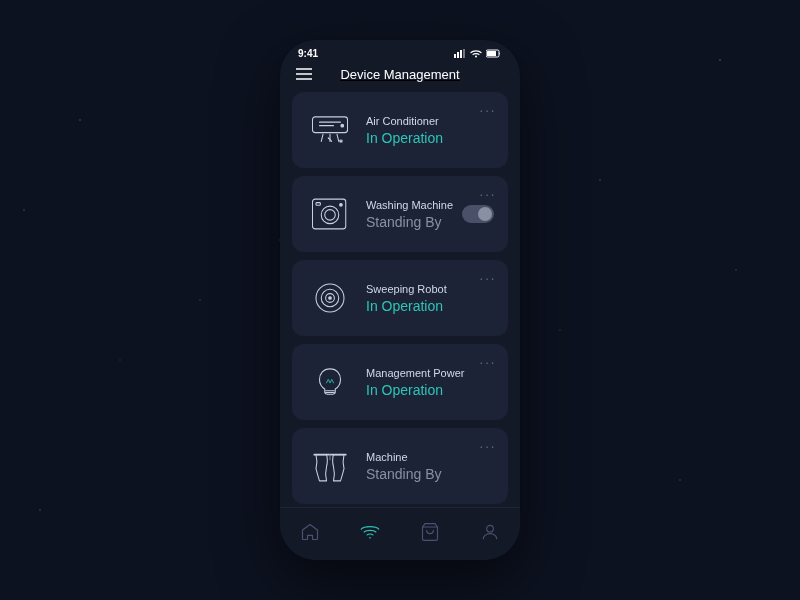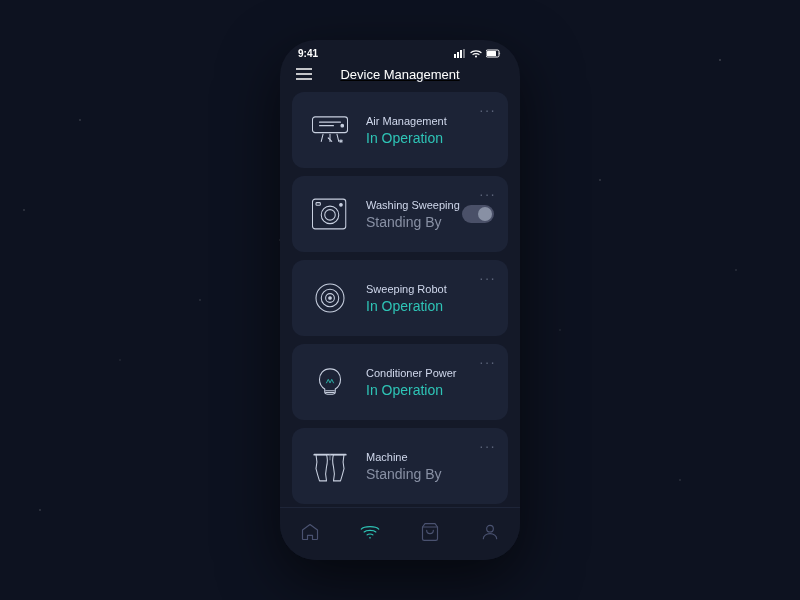--- a/index.html
+++ b/index.html
@@ -283,38 +283,38 @@
           <line x1="24" y1="26" x2="24" y2="34"></line>
           <line x1="32" y1="26" x2="34" y2="34"></line>
 
           <circle cx="38" cy="16" r="1.5" fill="#c8d0e0"></circle>
           <line x1="22" y1="30" x2="26" y2="34"></line>
 
           <text x="34" y="36" font-size="6" fill="#c8d0e0" stroke="none">✱</text>
         </svg>
       </div>
       <div class="device-info">
-        <div class="device-name">Air Management</div>
+        <div class="device-name">Air Conditioner</div>
         <div class="device-status status-active">In Operation</div>
       </div>
       <div class="card-more">···</div>
     </div>
 
     <div class="device-card">
       <div class="device-icon-wrapper">
         <svg viewBox="0 0 48 42">
           <rect x="4" y="4" width="38" height="34" rx="3"></rect>
           <circle cx="24" cy="22" r="10"></circle>
           <circle cx="24" cy="22" r="6"></circle>
           <rect x="8" y="8" width="5" height="3" rx="1"></rect>
           <rect x="35" y="9" width="3" height="3" rx="1.5" fill="#c8d0e0"></rect>
         </svg>
       </div>
       <div class="device-info">
-        <div class="device-name">Washing Sweeping</div>
+        <div class="device-name">Washing Machine</div>
         <div class="device-status status-standby">Standing By</div>
       </div>
       <div class="toggle-wrapper">
         <div class="toggle"></div>
       </div>
       <div class="card-more">···</div>
     </div>
 
     <div class="device-card">
       <div class="device-icon-wrapper">
@@ -338,21 +338,21 @@
 
           <path d="M24 6 C16 6 12 12 12 18 C12 23 15 27 18 29 L18 33 Q18 35 24 35 Q30 35 30 33 L30 29 C33 27 36 23 36 18 C36 12 32 6 24 6Z"></path>
 
           <line x1="19" y1="31" x2="29" y2="31"></line>
           <line x1="19" y1="33" x2="29" y2="33"></line>
 
           <path d="M20 22 L22 18 L24 22 L26 18 L28 22" stroke="#2ec4b6" stroke-width="1" fill="none"></path>
         </svg>
       </div>
       <div class="device-info">
-        <div class="device-name">Conditioner Power</div>
+        <div class="device-name">Management Power</div>
         <div class="device-status status-active">In Operation</div>
       </div>
       <div class="card-more">···</div>
     </div>
 
     <div class="device-card">
       <div class="device-icon-wrapper">
         <svg viewBox="0 0 48 42">
 
           <line x1="6" y1="8" x2="42" y2="8" stroke-width="2"></line>

